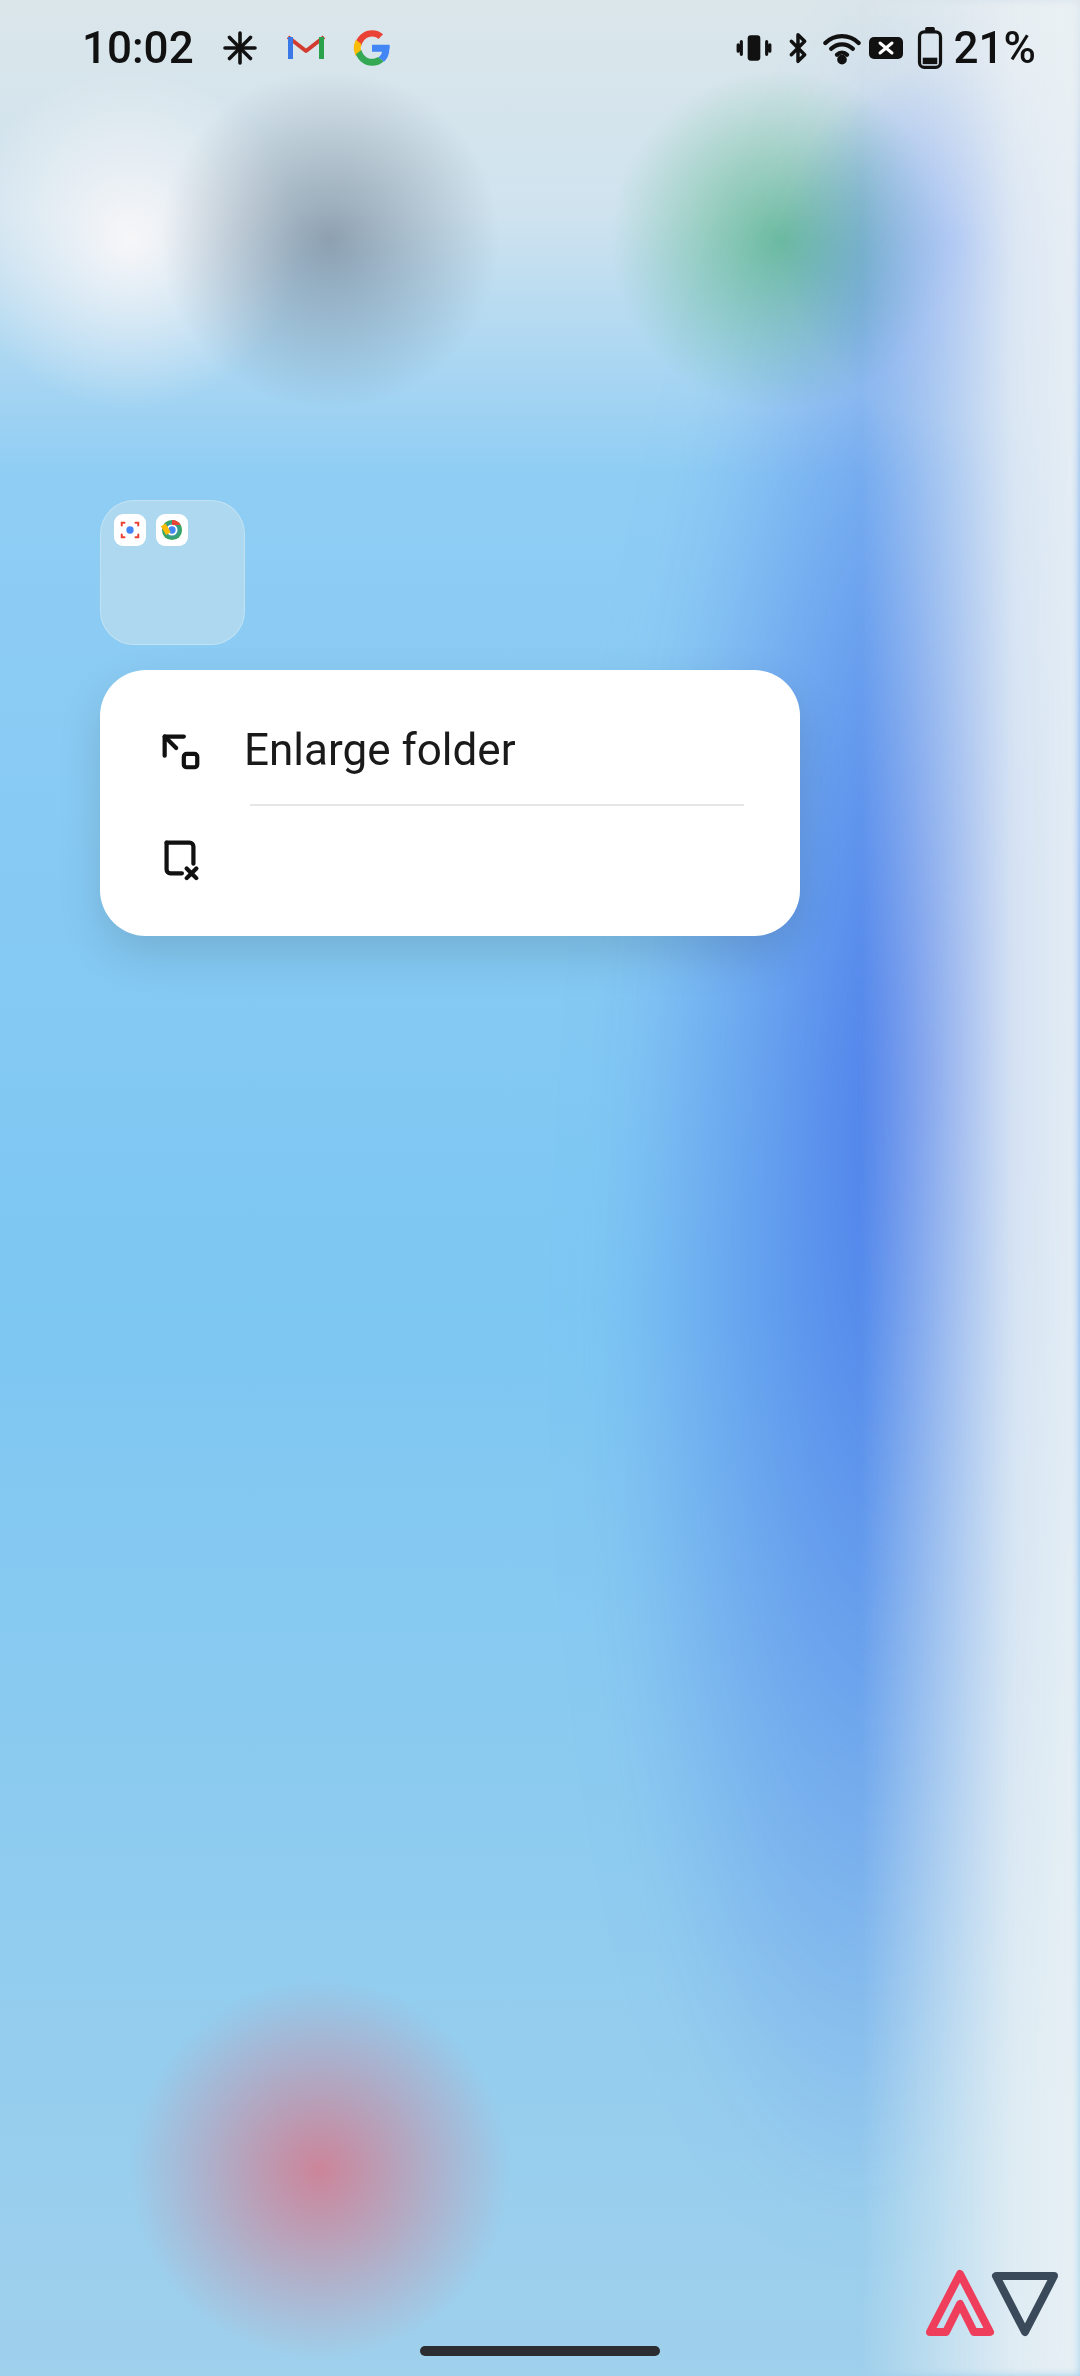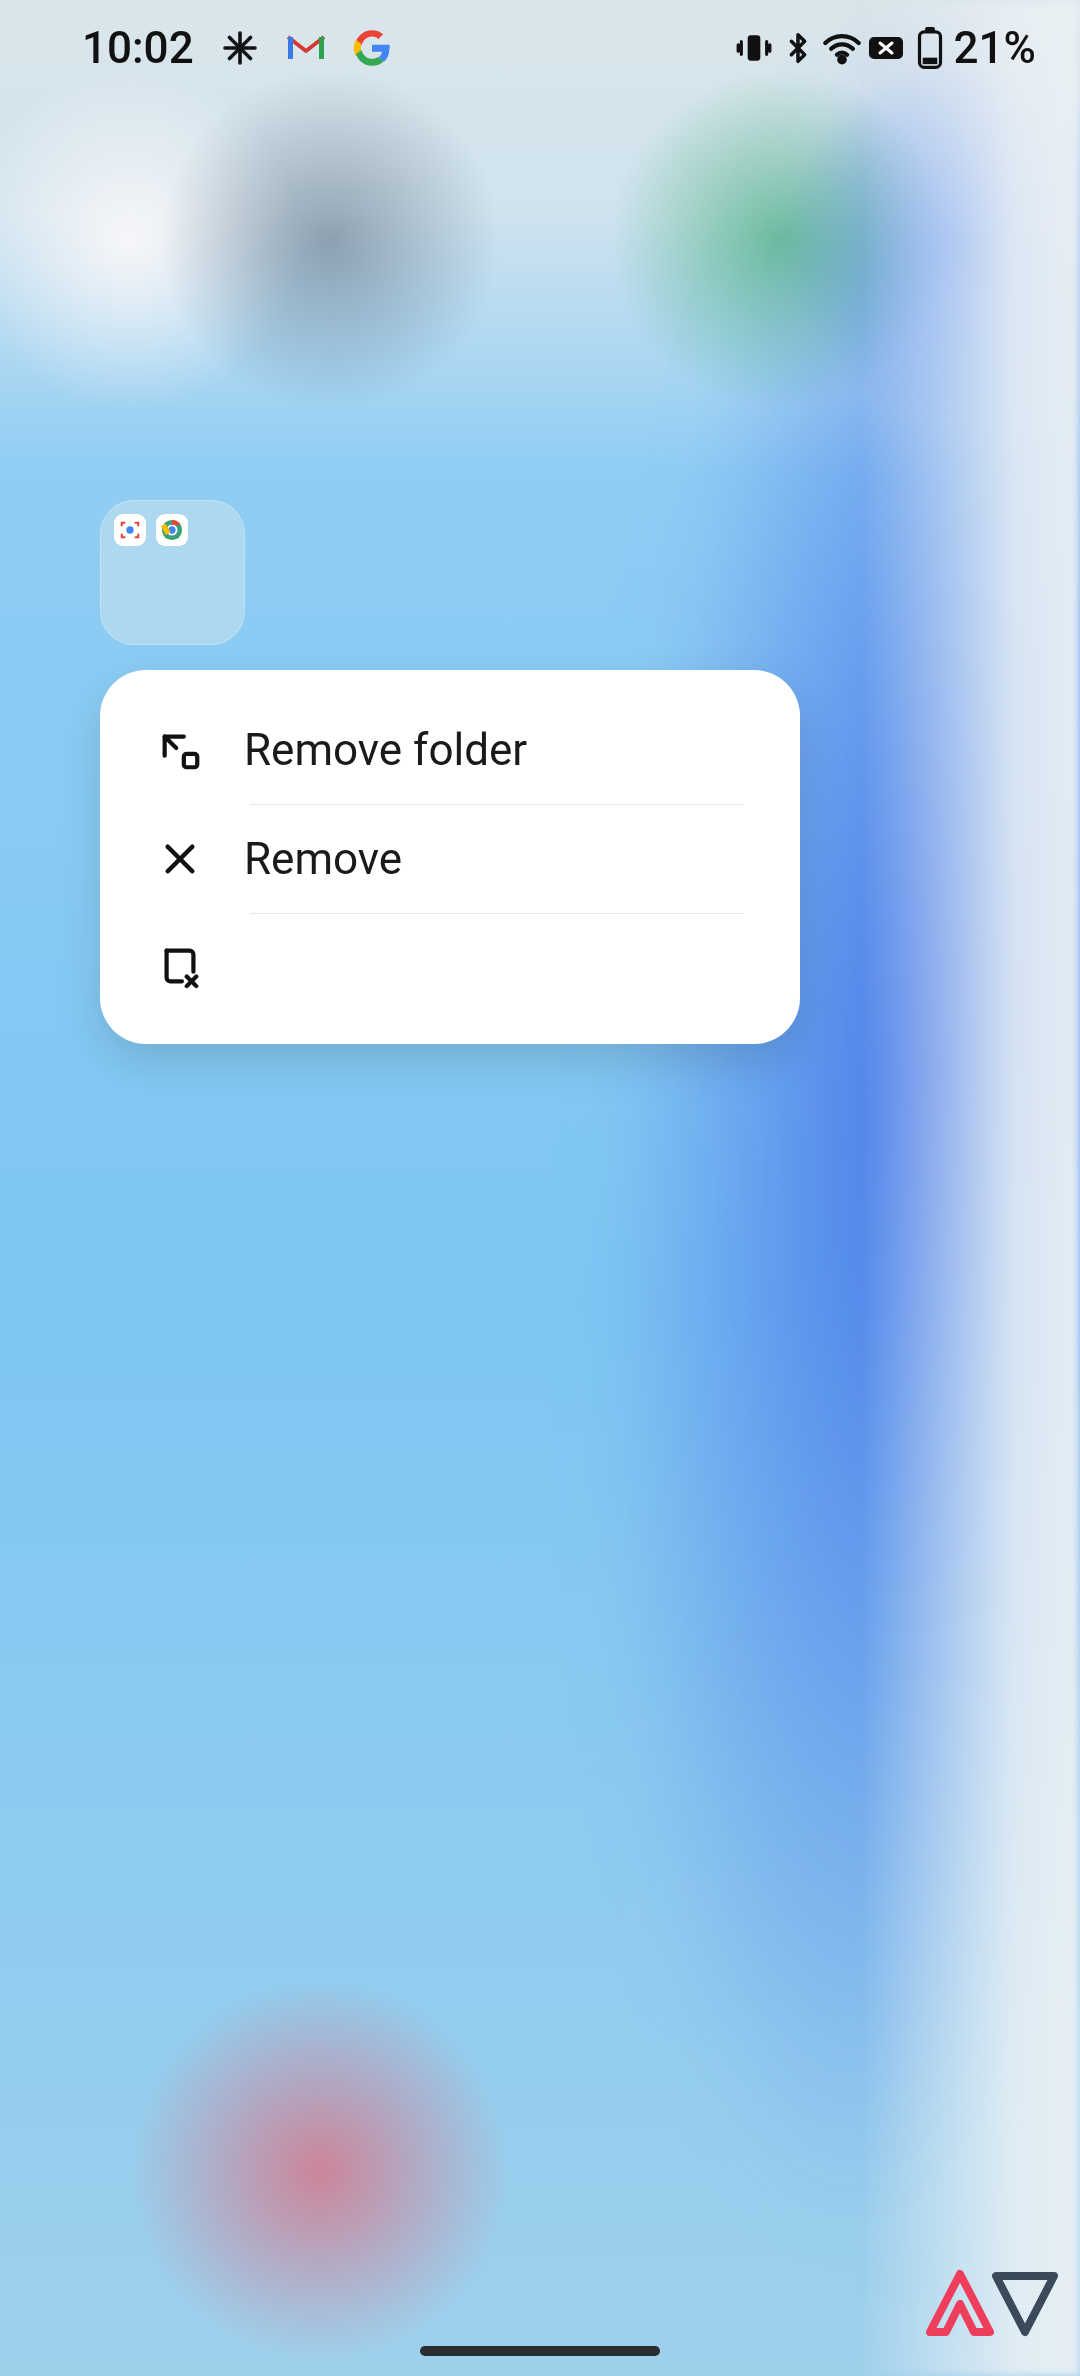--- a/index.html
+++ b/index.html
@@ -205,34 +205,25 @@
   <div class="context-menu">
 
     <div class="menu-item">
       <span class="mi-icon">
         <svg width="46" height="46" viewBox="0 0 24 24" fill="none" stroke="#111" stroke-width="2.2" stroke-linejoin="round" stroke-linecap="round">
           <path d="M4 15V5h10"></path>
           <path d="M4 5l6 6"></path>
           <rect x="14" y="14" width="7" height="7" rx="1.5"></rect>
         </svg>
       </span>
-      <span>Remove folder</span>
+      <span>Enlarge folder</span>
     </div>
 
     <div class="menu-sep"></div>
 
-    <div class="menu-item">
-      <span class="mi-icon">
-        <svg width="42" height="42" viewBox="0 0 24 24" fill="none" stroke="#111" stroke-width="2.6" stroke-linecap="round">
-          <line x1="5" y1="5" x2="19" y2="19"></line>
-            <line x1="19" y1="5" x2="5" y2="19"></line>
-        </svg>
-      </span>
-      <span>Remove</span>
-    </div>
 
     <div class="menu-sep"></div>
 
     <div class="menu-item">
       <span class="mi-icon">
         <svg width="46" height="46" viewBox="0 0 24 24" fill="none" stroke="#111" stroke-width="2.2" stroke-linejoin="round" stroke-linecap="round">
           <path d="M5 4h12a2 2 0 0 1 2 2v9"></path>
           <path d="M5 4v14a2 2 0 0 0 2 2h6"></path>
           <path d="M15.5 17.5l5 5 M20.5 17.5l-5 5"></path>
         </svg>

